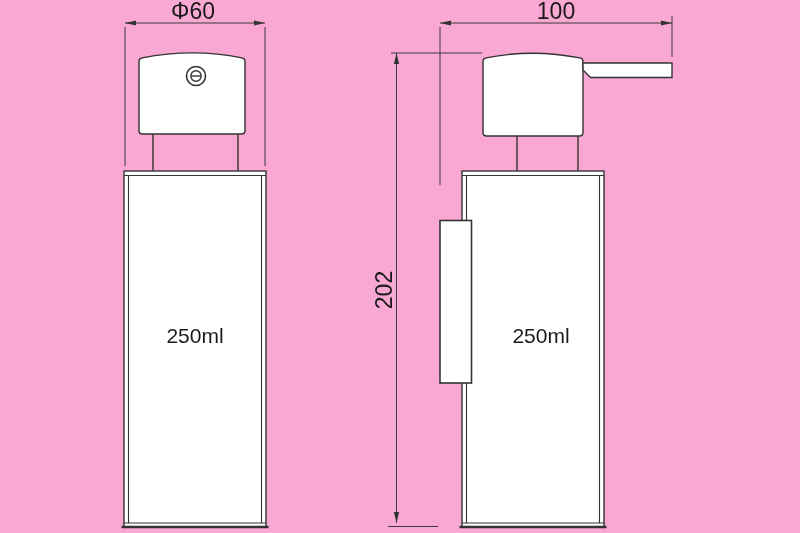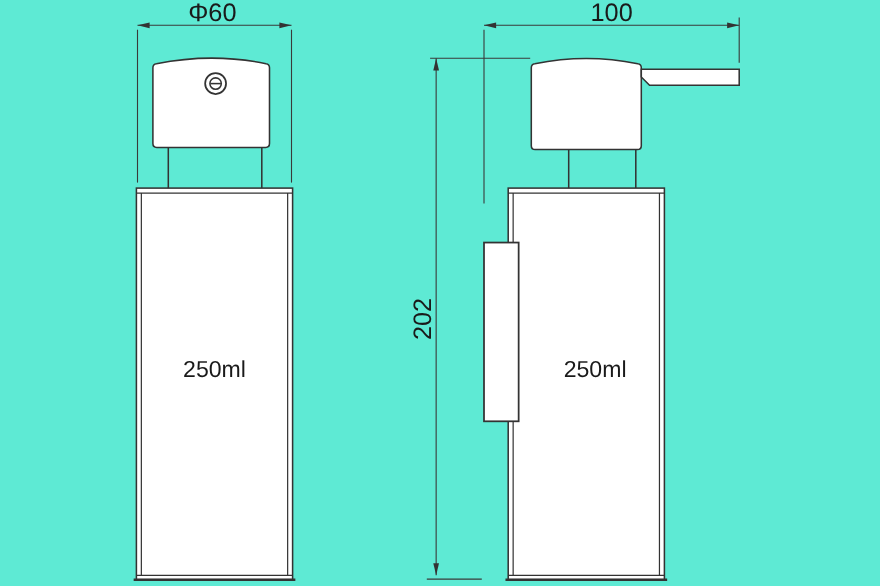--- a/index.html
+++ b/index.html
@@ -4,21 +4,21 @@
 <style>
   html, body {
     margin: 0;
     padding: 0;
     background: #ffffff;
   }
   .canvas {
     position: relative;
     width: 800px;
     height: 533px;
-    background: #5eead4;
+    background: #f9a8d4;
     overflow: hidden;
     font-family: "Liberation Sans", "DejaVu Sans", sans-serif;
     text-align: right;
   }
   svg { display: block; }
   .outline  { stroke: #333333; stroke-width: 1.4; fill: none; }
   .filled   { stroke: #333333; stroke-width: 1.4; fill: #ffffff; }
   .thin     { stroke: #333333; stroke-width: 1.1; fill: none; }
   .dim-line { stroke: #3a3a3a; stroke-width: 1; fill: none; }
   .thickrim { stroke: #333333; stroke-width: 2.4; fill: none; }

